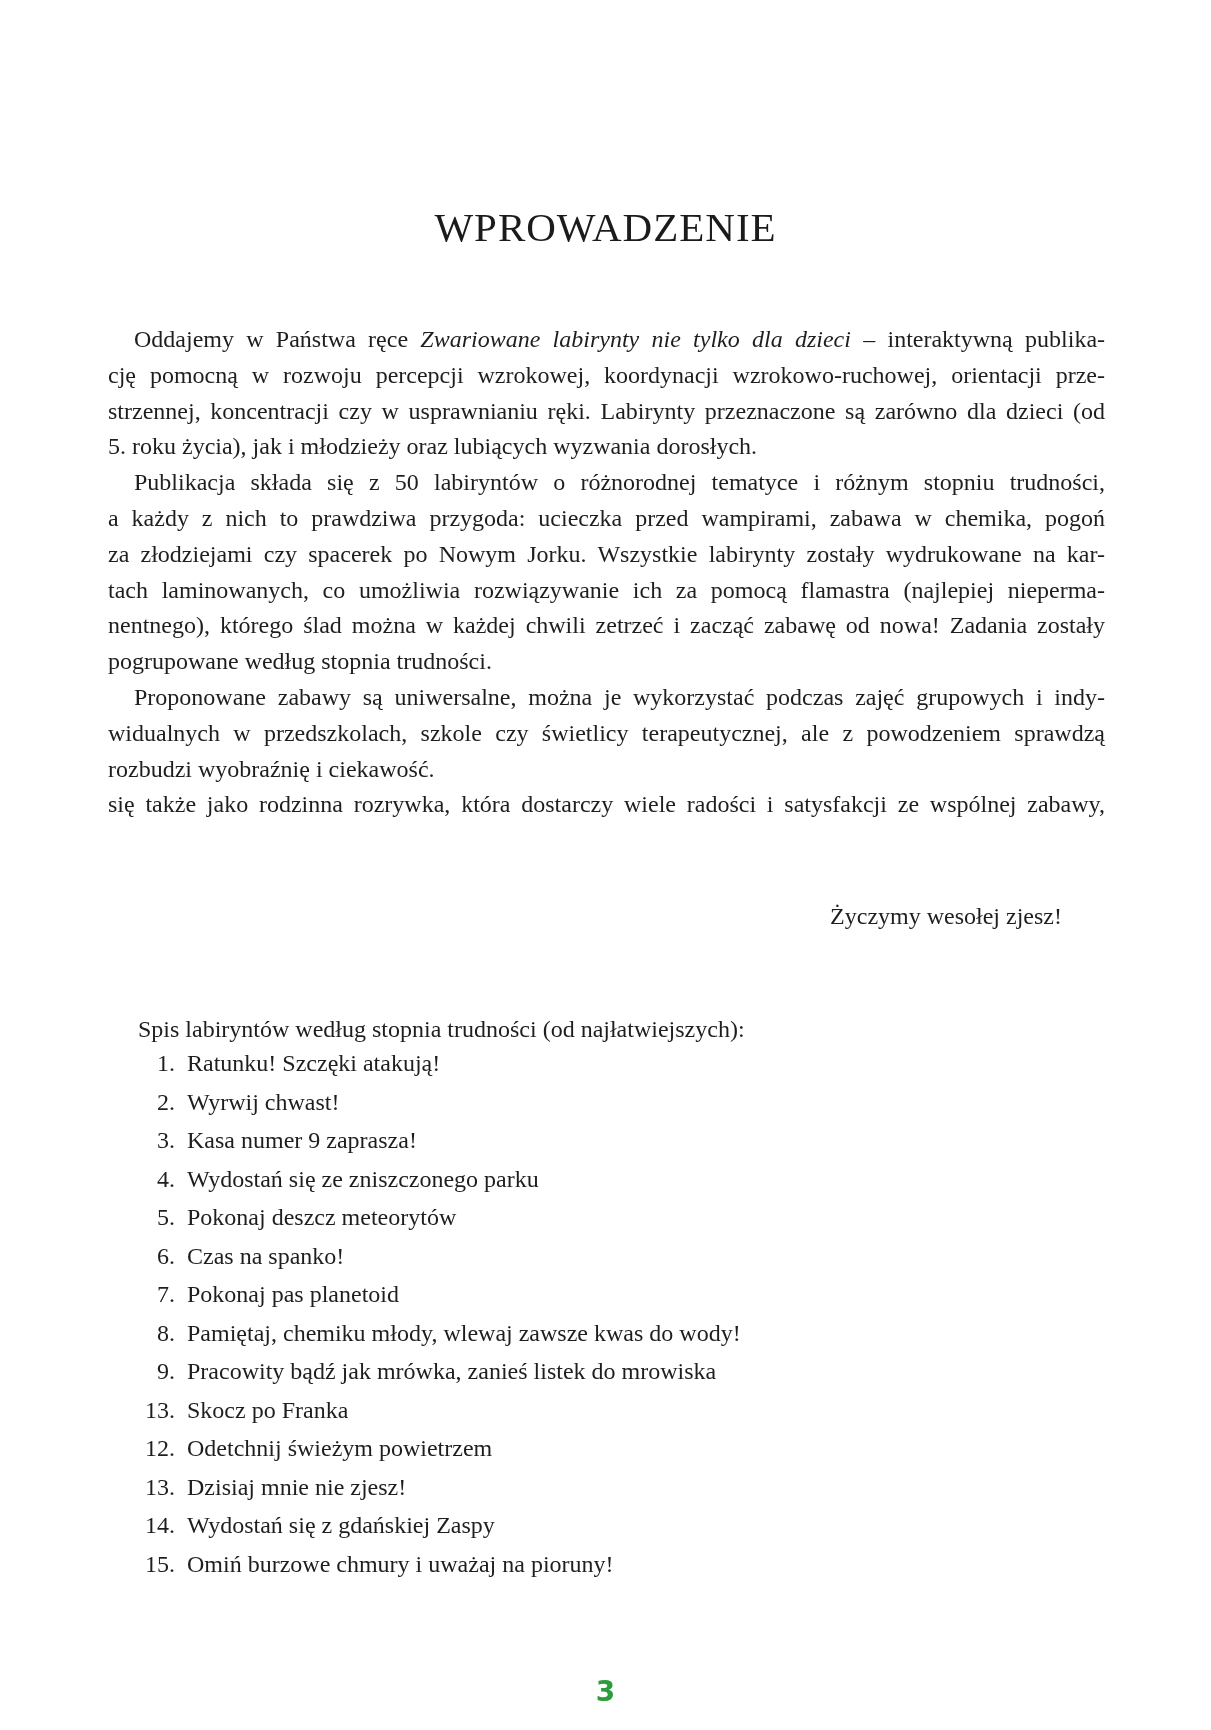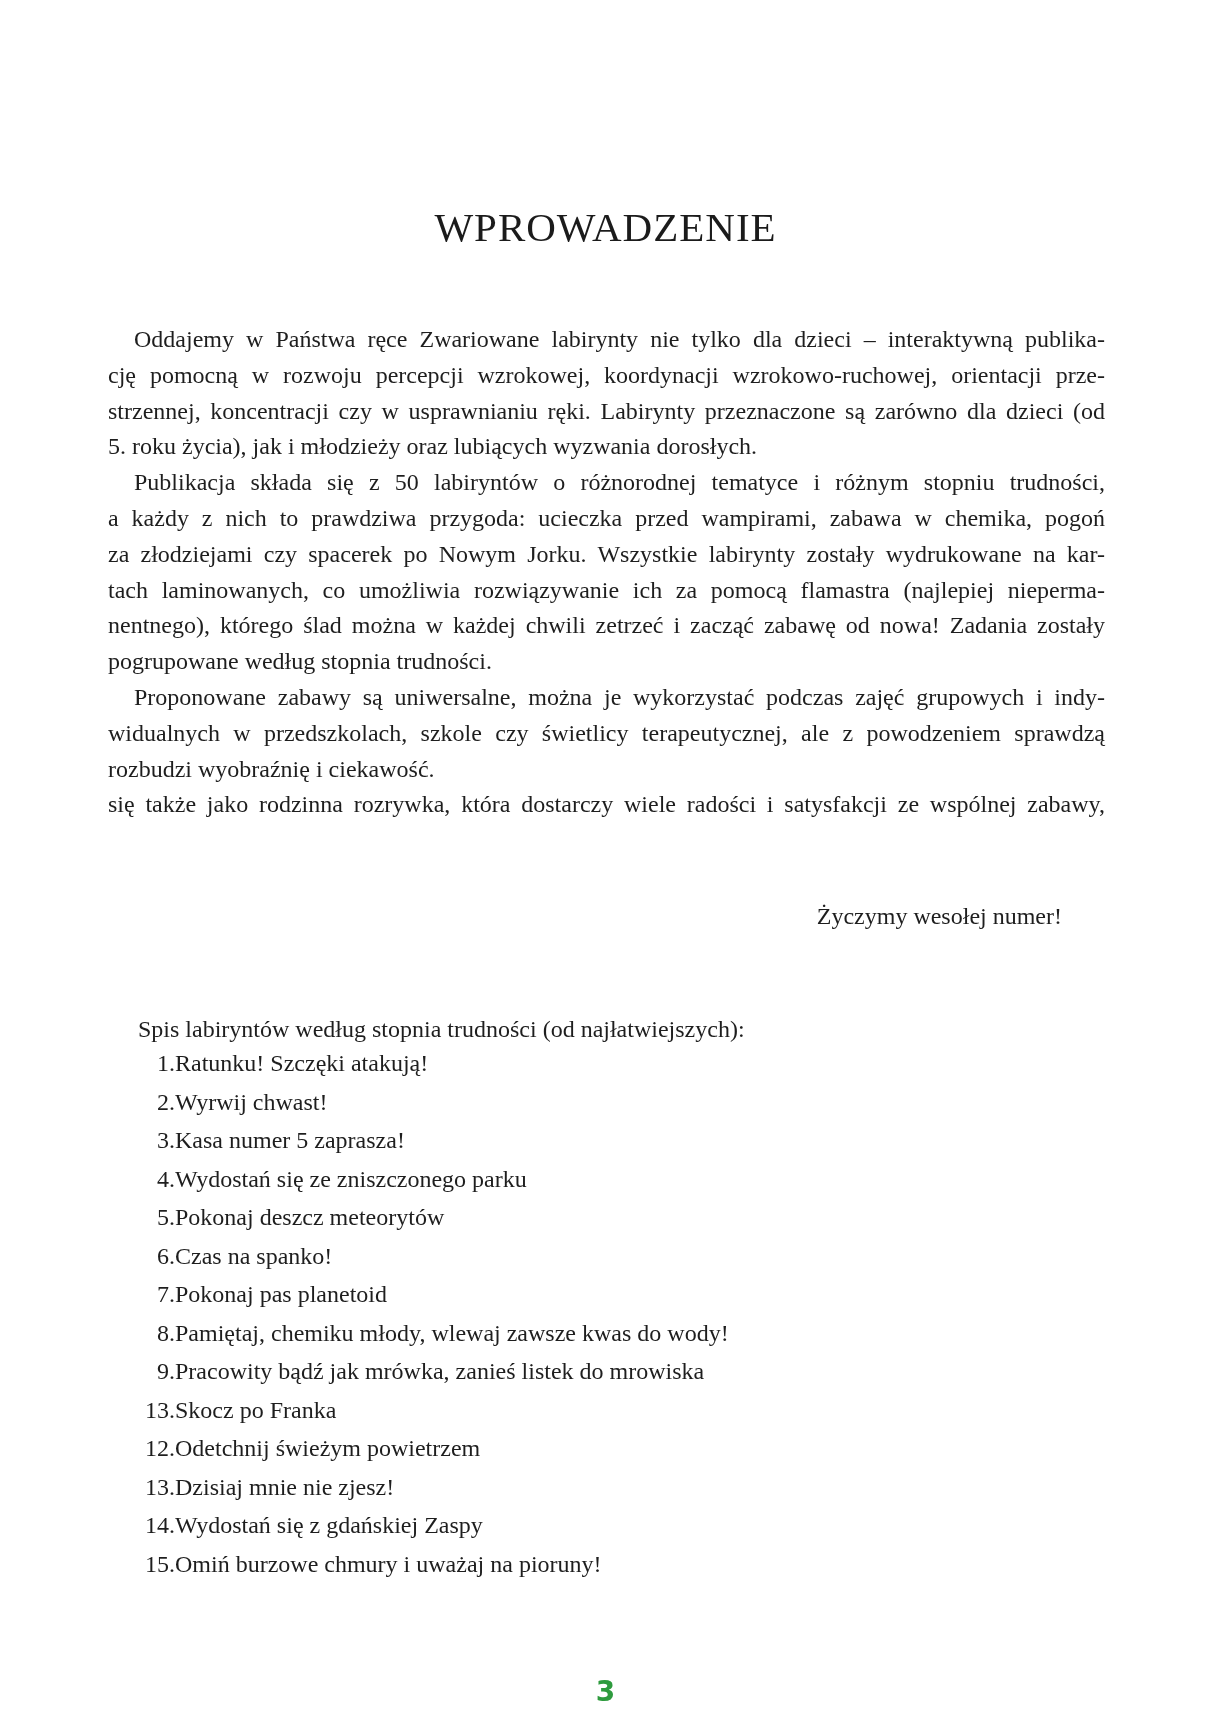--- a/index.html
+++ b/index.html
@@ -40,21 +40,21 @@
   .text-line {
     text-align: justify;
     text-align-last: justify;
     white-space: nowrap;
   }
   .text-line.no-justify {
     text-align: left;
     text-align-last: left;
   }
   .text-line.indent { text-indent: 26px; }
-  .text-line .it { }
+  .text-line .it { font-style: italic; }
   .signoff {
     position: absolute;
     top: 899px;
     right: 149px;
     font-size: 24px;
     line-height: 35.8px;
     white-space: nowrap;
   }
   .list-intro {
     position: absolute;
@@ -76,21 +76,21 @@
     display: flex;
     flex-direction: row;
     align-items: baseline;
   }
   .list-item .num {
     width: 67px;
     flex: 0 0 67px;
     text-align: right;
   }
   .list-item .label {
-    margin-left: 0;
+    margin-left: 12px;
     white-space: nowrap;
   }
   .page-number {
     position: absolute;
     top: 1678px;
     left: 0;
     width: 100%;
     text-align: center;
     font-family: "DejaVu Sans", sans-serif;
     font-weight: bold;
@@ -119,36 +119,36 @@
       <div class="text-line no-justify"><span>pogrupowane według stopnia trudności.</span></div>
     </div>
     <div class="para">
       <div class="text-line indent"><span>Proponowane zabawy są uniwersalne, można je wykorzystać podczas zajęć grupowych i indy-</span></div>
       <div class="text-line"><span>widualnych w przedszkolach, szkole czy świetlicy terapeutycznej, ale z powodzeniem sprawdzą</span></div>
       <div class="text-line no-justify"><span>rozbudzi wyobraźnię i ciekawość.</span></div>
       <div class="text-line"><span>się także jako rodzinna rozrywka, która dostarczy wiele radości i satysfakcji ze wspólnej zabawy,</span></div>
     </div>
   </div>
 
-<div class="signoff">Życzymy wesołej numer!</div>
+<div class="signoff">Życzymy wesołej zjesz!</div>
 
 <div class="list-intro">Spis labiryntów według stopnia trudności (od najłatwiejszych):</div>
 
 <div class="maze-list" id="maze-list">
     <div class="list-item">
       <span class="num">1.</span>
       <span class="label">Ratunku! Szczęki atakują!</span>
     </div>
     <div class="list-item">
       <span class="num">2.</span>
       <span class="label">Wyrwij chwast!</span>
     </div>
     <div class="list-item">
       <span class="num">3.</span>
-      <span class="label">Kasa numer 5 zaprasza!</span>
+      <span class="label">Kasa numer 9 zaprasza!</span>
     </div>
     <div class="list-item">
       <span class="num">4.</span>
       <span class="label">Wydostań się ze zniszczonego parku</span>
     </div>
     <div class="list-item">
       <span class="num">5.</span>
       <span class="label">Pokonaj deszcz meteorytów</span>
     </div>
     <div class="list-item">

